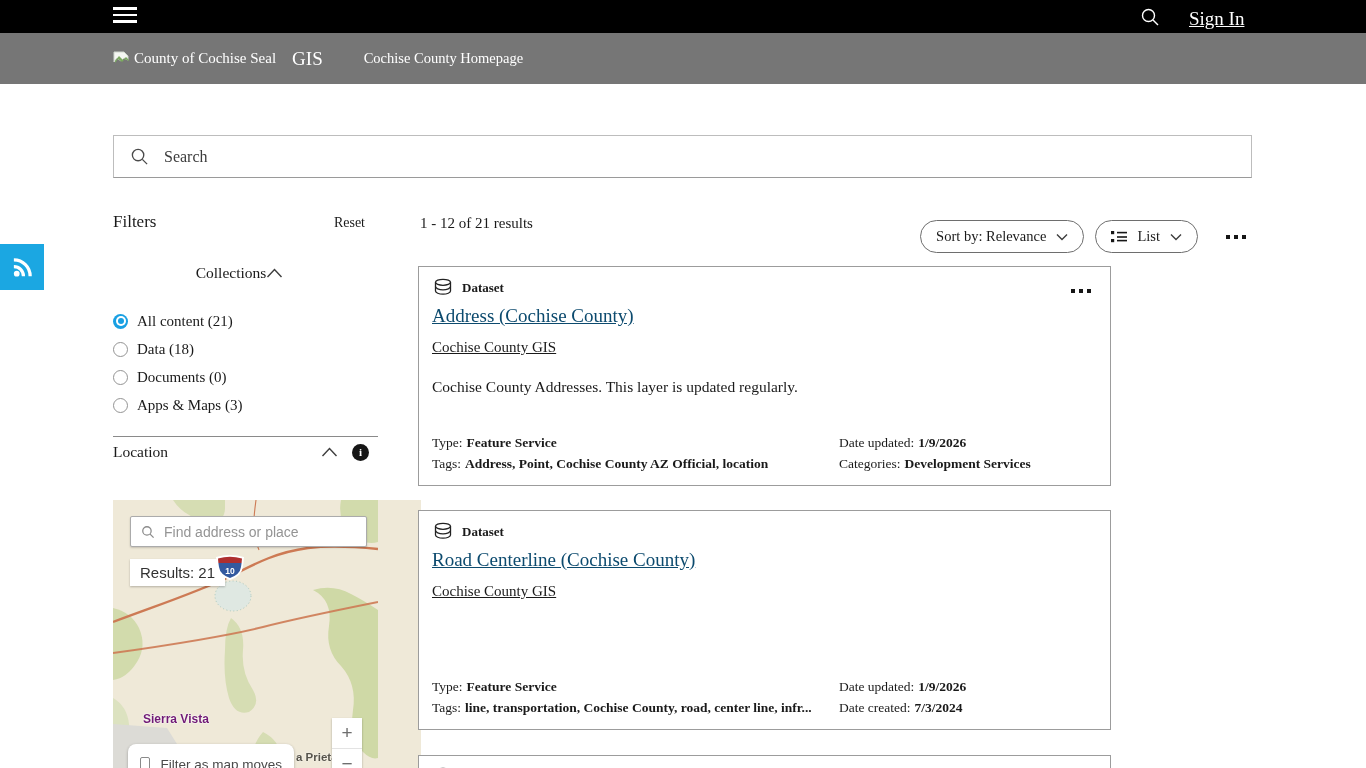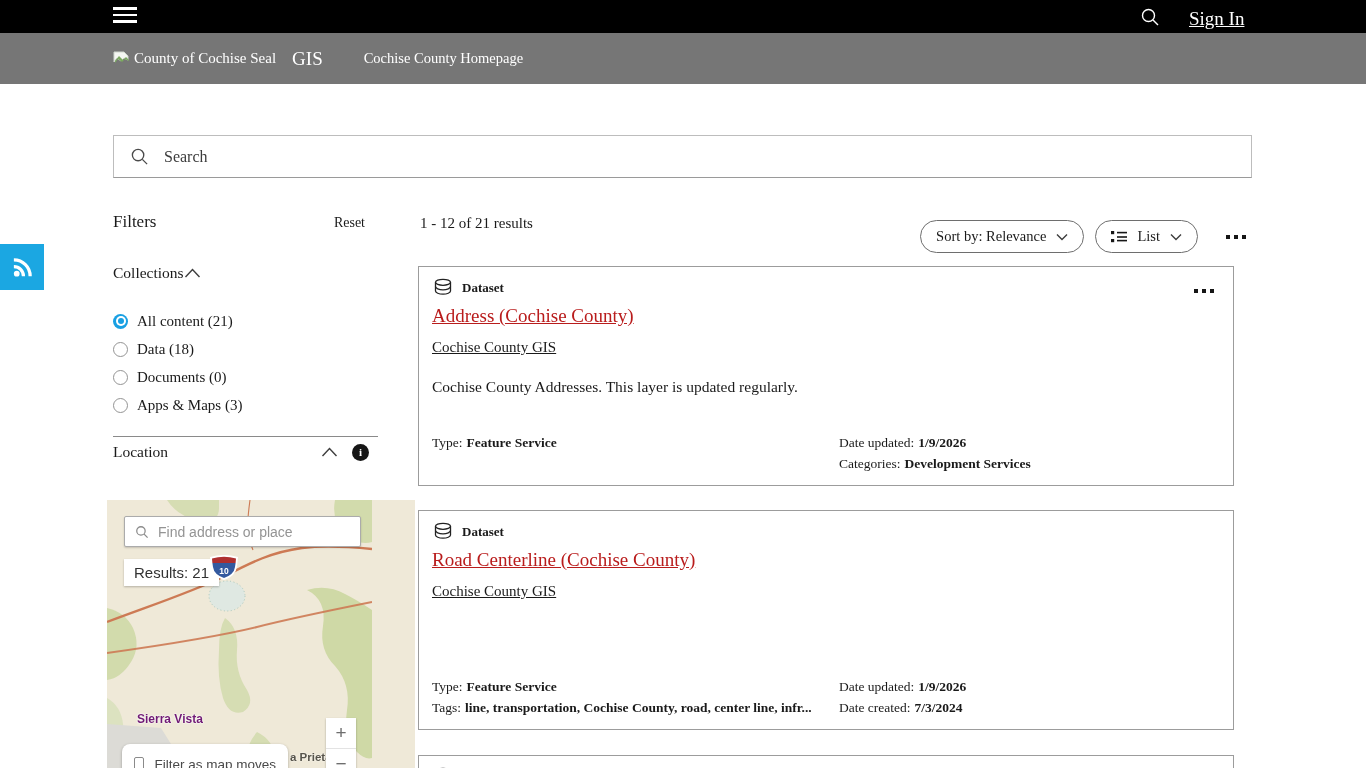--- a/index.html
+++ b/index.html
@@ -31,41 +31,41 @@
   .searchbar input::placeholder { color:#3c3c3c; opacity:1; }
 
   
   .sidebar { position:absolute; left:113px; top:206px; width:265px; height:294px; }
   .filters-row { position:absolute; left:0; top:6px; width:265px; display:flex;
     justify-content:space-between; align-items:baseline; padding-right:13px; }
   .filters-title { font-size:17px; }
   .reset { font-size:14px; cursor:pointer; }
   .collections-row, .location-row { position:absolute; left:0; width:265px; display:flex;
     align-items:center; }
-  .collections-row { top:58px; justify-content:flex-start; padding-right:12px; }
+  .collections-row { top:58px; justify-content:center; padding-right:12px; }
   .section-title { font-size:15.5px; }
   .radio-row { position:absolute; left:0; height:18px; display:flex; align-items:center;
     gap:9px; cursor:pointer; }
   .radio { width:15px; height:15px; border-radius:50%; border:1px solid #949494; background:#fff;
     flex:0 0 auto; position:relative; }
   .radio-row.checked .radio { border:none; background:#19a0e3; }
   .radio-row.checked .radio::before { content:""; position:absolute; left:2.5px; top:2.5px;
     width:10px; height:10px; border-radius:50%; background:#fff; }
   .radio-row.checked .radio::after { content:""; position:absolute; left:4.5px; top:4.5px;
     width:6px; height:6px; border-radius:50%; background:#19a0e3; }
   .radio-label { font-size:15px; }
   .divider { position:absolute; left:0; top:230px; width:265px; border-top:1px solid #8a8a8a; }
   .location-row { top:237px; }
   .location-row .section-title { flex:1; }
   .info-badge { width:17px; height:17px; border-radius:50%; background:#161616; color:#fff;
     font-size:11px; font-weight:bold; display:flex; align-items:center; justify-content:center;
     margin-left:14px; margin-right:9px; cursor:pointer; }
 
   
-  .map { position:absolute; left:107px; top:500px; width:308px; height:268px;
+  .map { position:absolute; left:113px; top:500px; width:308px; height:268px;
     background:#efe9d8; overflow:hidden; font-family:"Liberation Sans",sans-serif; }
   .map-art { position:absolute; left:0; top:0; }
   .map-find { position:absolute; left:17px; top:16px; width:237px; height:31px; background:#fff;
     border:1px solid #ababab; border-radius:2px; display:flex; align-items:center; gap:9px;
     padding:0 10px; box-shadow:0 1px 2px rgba(0,0,0,.18); }
   .map-find input { border:none; outline:none; flex:1; font-family:"Liberation Sans",sans-serif;
     font-size:14px; color:#333; background:transparent; }
   .map-find input::placeholder { color:#949494; opacity:1; }
   .map-results-badge { position:absolute; left:17px; top:59px; background:#fff; padding:5px 10px;
     font-size:15px; color:#323232; box-shadow:0 1px 2px rgba(0,0,0,.25); }
@@ -93,29 +93,29 @@
   .results { position:absolute; left:418px; top:206px; width:835px; }
   .results-header { position:relative; height:36px; }
   .summary { position:absolute; left:2px; top:9px; font-size:15px; }
   .controls { position:absolute; right:7px; top:0; display:flex; align-items:center; gap:11px;margin-top:14px; }
   .pill { height:33px; border:1px solid #6e6e6e; border-radius:17px; background:#fff;
     display:flex; align-items:center; gap:10px; padding:0 15px; font-size:14.5px; cursor:pointer; }
   .dots { display:flex; gap:4px; cursor:pointer; }
   .dots i { width:4px; height:4px; background:#161616; display:block; }
   .results-more { margin-left:17px; }
 
-  .card { position:absolute; left:0; width:816px; height:220px; border:1px solid #9c9c9c;
+  .card { position:absolute; left:0; width:693px; height:220px; border:1px solid #9c9c9c;
     background:#fff; }
   .card-1 { top:60px; }
   .card-2 { top:304px; }
   .card-3 { top:549px; height:120px; }
   .badge-row { position:absolute; left:14px; top:11px; display:flex; align-items:center; gap:9px; }
   .badge-label { font-size:13px; font-weight:bold; }
   .card-menu { position:absolute; right:19px; top:22px; }
-  .card-title { position:absolute; left:13px; top:38px; font-size:19px; color:#b91c1c;
+  .card-title { position:absolute; left:13px; top:38px; font-size:19px; color:#0c4a6e;
     text-decoration:underline; cursor:pointer; }
   .card-owner { position:absolute; left:13px; top:72px; font-size:15px;text-decoration:underline; }
   .card-desc { position:absolute; left:13px; top:111px; font-size:15.5px; }
   .meta-col { position:absolute; top:166px; font-size:13.5px; line-height:20.5px; }
   .meta-left { left:13px; }
   .meta-right { left:420px; }
   .m-label { margin-right:4px; }
   .m-value { font-weight:bold; }
 </style>
 </head>
@@ -296,20 +296,21 @@
     <div class="card-menu dots">
         <i></i>
         <i></i>
         <i></i>
       </div>
     <a class="card-title">Address (Cochise County)</a>
     <div class="card-owner">Cochise County GIS</div>
     <div class="card-desc">Cochise County Addresses. This layer is updated regularly.</div>
     <div class="meta-col meta-left">
       <div><span class="m-label">Type:</span><span class="m-value">Feature Service</span></div>
+      <div><span class="m-label">Tags:</span><span class="m-value">Address, Point, Cochise County AZ Official, location</span></div>
     </div>
     <div class="meta-col meta-right">
       <div><span class="m-label">Date updated:</span><span class="m-value">1/9/2026</span></div>
       <div><span class="m-label">Categories:</span><span class="m-value">Development Services</span></div>
     </div>
   </div>
 
   <div class="card card-2">
     <div class="badge-row">
       <svg width="20" height="19" viewBox="0 0 20 19">

